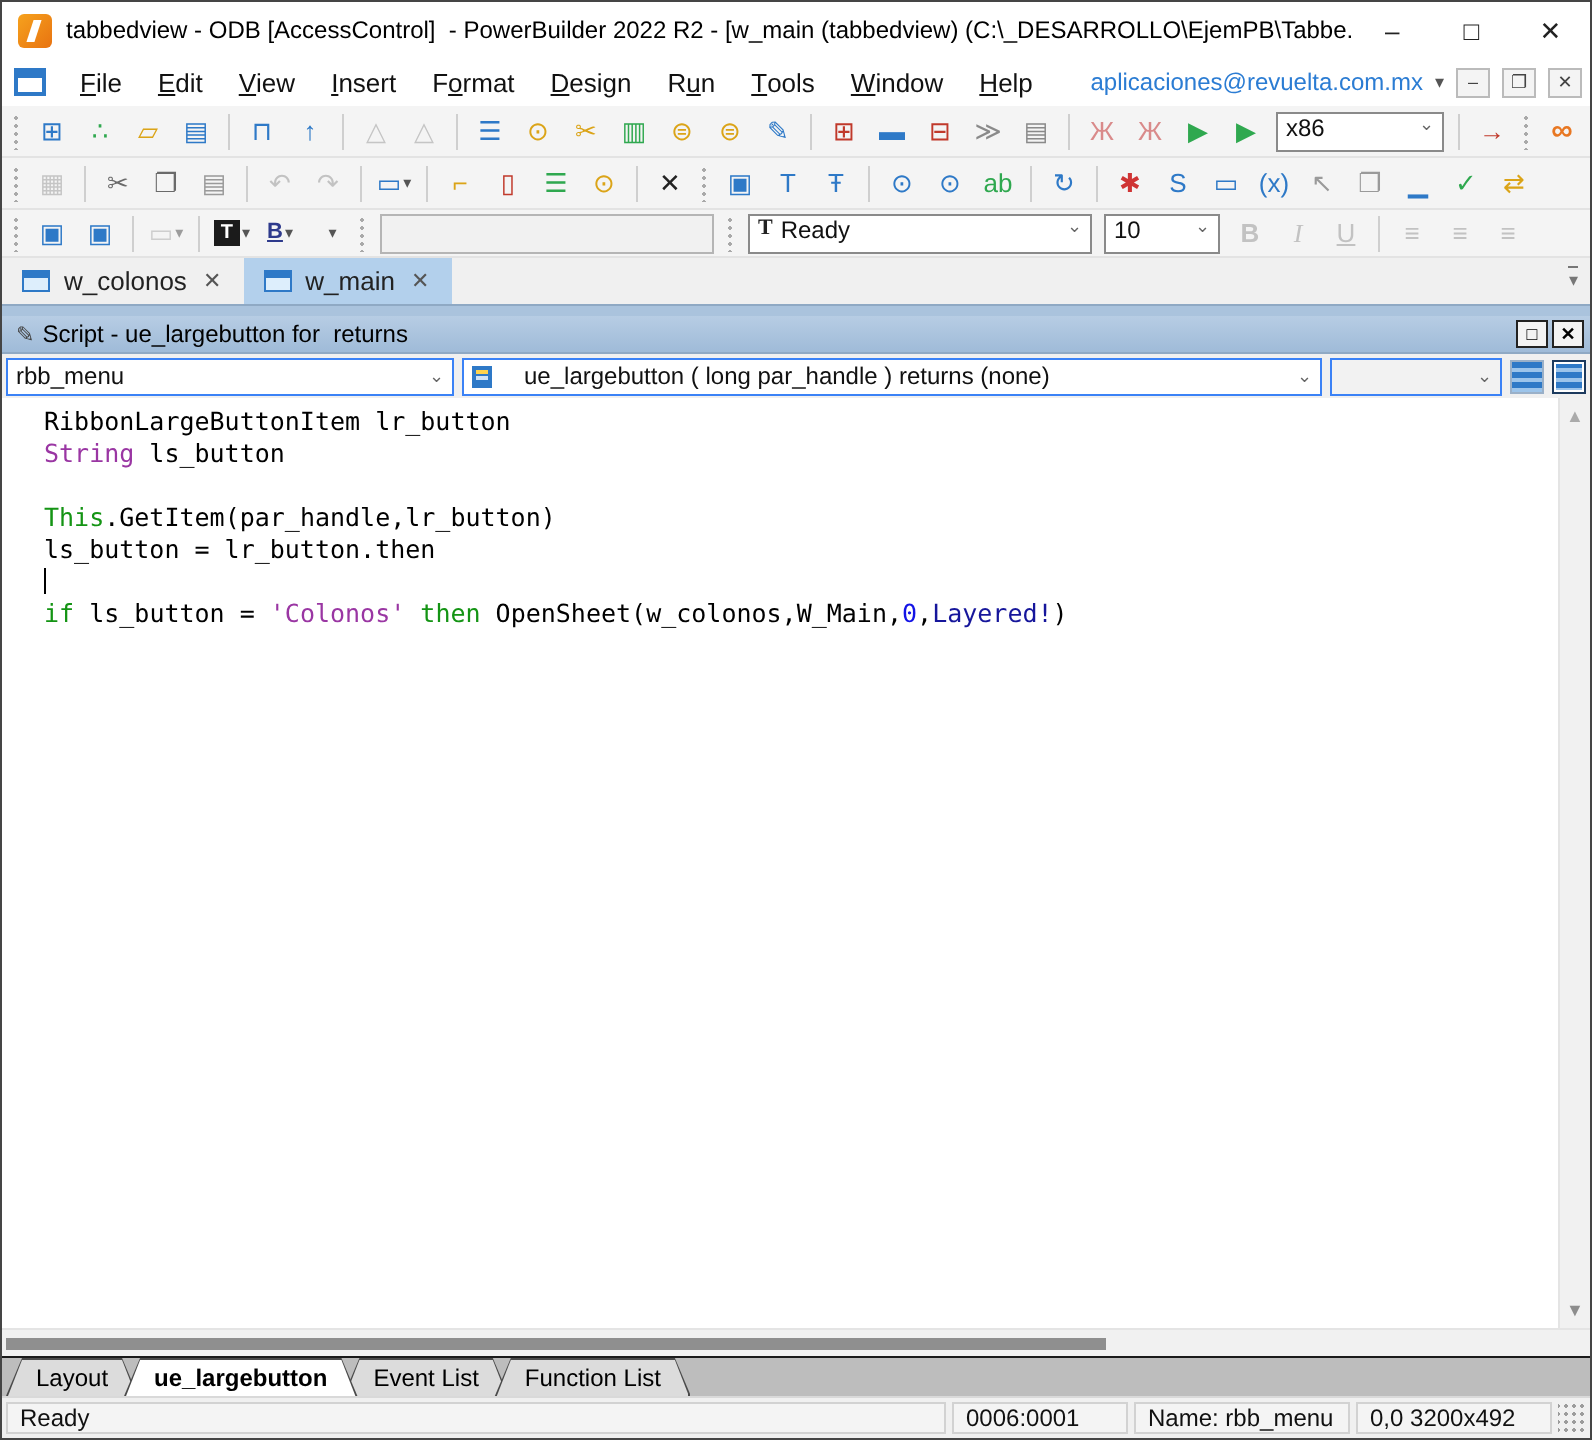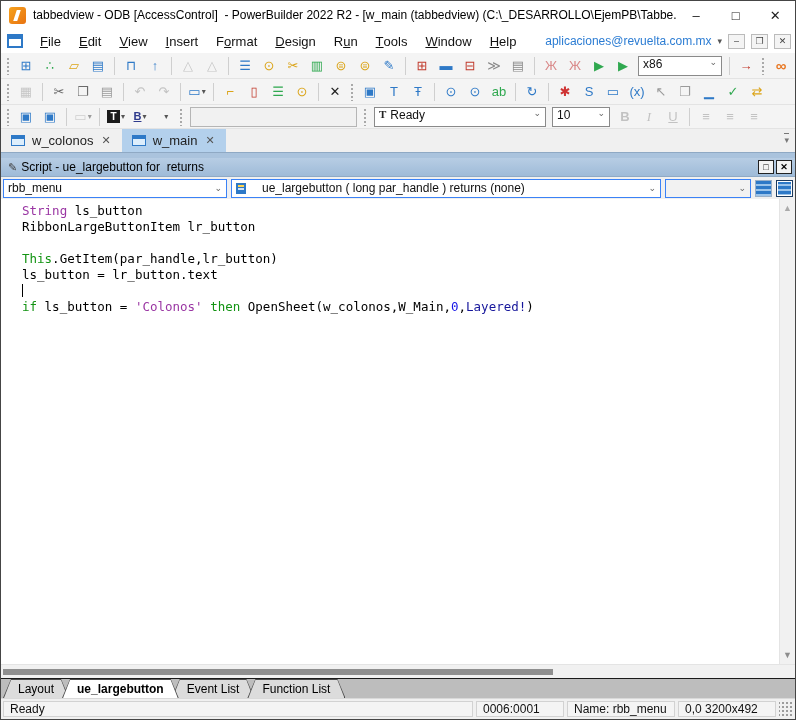--- a/index.html
+++ b/index.html
@@ -451,25 +451,25 @@
     </div>
     <div class="pb-combo combo-empty" data-name="extra-combo">
       <span class="arrow" data-name="chevron-down-icon">⌄</span>
     </div>
     <div class="stack-btn" data-name="cascade-view-button"></div>
     <div class="stack-btn pressed" data-name="tile-view-button"></div>
   </div>
 
   <div class="code-wrap" data-name="code-editor">
     <div class="code-lines" data-name="code-lines">
+        <div class="code-line" data-name="code-line"><span class="tok-plain" data-name="code-token">RibbonLargeButtonItem lr_button</span></div>
         <div class="code-line" data-name="code-line"><span class="tok-type" data-name="code-token">String</span><span class="tok-plain" data-name="code-token"> ls_button</span></div>
-        <div class="code-line" data-name="code-line"><span class="tok-plain" data-name="code-token">RibbonLargeButtonItem lr_button</span></div>
         <div class="code-line" data-name="code-line">&nbsp;</div>
         <div class="code-line" data-name="code-line"><span class="tok-kw" data-name="code-token">This</span><span class="tok-plain" data-name="code-token">.GetItem(par_handle,lr_button)</span></div>
-        <div class="code-line" data-name="code-line"><span class="tok-plain" data-name="code-token">ls_button = lr_button.text</span></div>
+        <div class="code-line" data-name="code-line"><span class="tok-plain" data-name="code-token">ls_button = lr_button.then</span></div>
         <div class="code-line" data-name="code-line"><span class="caret-bar" data-name="text-cursor"></span></div>
         <div class="code-line" data-name="code-line"><span class="tok-kw" data-name="code-token">if</span><span class="tok-plain" data-name="code-token"> ls_button = </span><span class="tok-str" data-name="code-token">'Colonos'</span><span class="tok-kw" data-name="code-token"> then</span><span class="tok-plain" data-name="code-token"> OpenSheet(w_colonos,W_Main,</span><span class="tok-num" data-name="code-token">0</span><span class="tok-plain" data-name="code-token">,</span><span class="tok-enum" data-name="code-token">Layered!</span><span class="tok-plain" data-name="code-token">)</span></div>
       </div>
     <div class="vscroll" data-name="vertical-scrollbar">
       <span class="vs-arrow" data-name="scroll-up-icon">▲</span>
       <span class="vs-arrow down" data-name="scroll-down-icon">▼</span>
     </div>
   </div>
   <div class="hscroll" data-name="horizontal-scrollbar">
     <div class="h-thumb" data-name="horizontal-scroll-thumb"></div>

